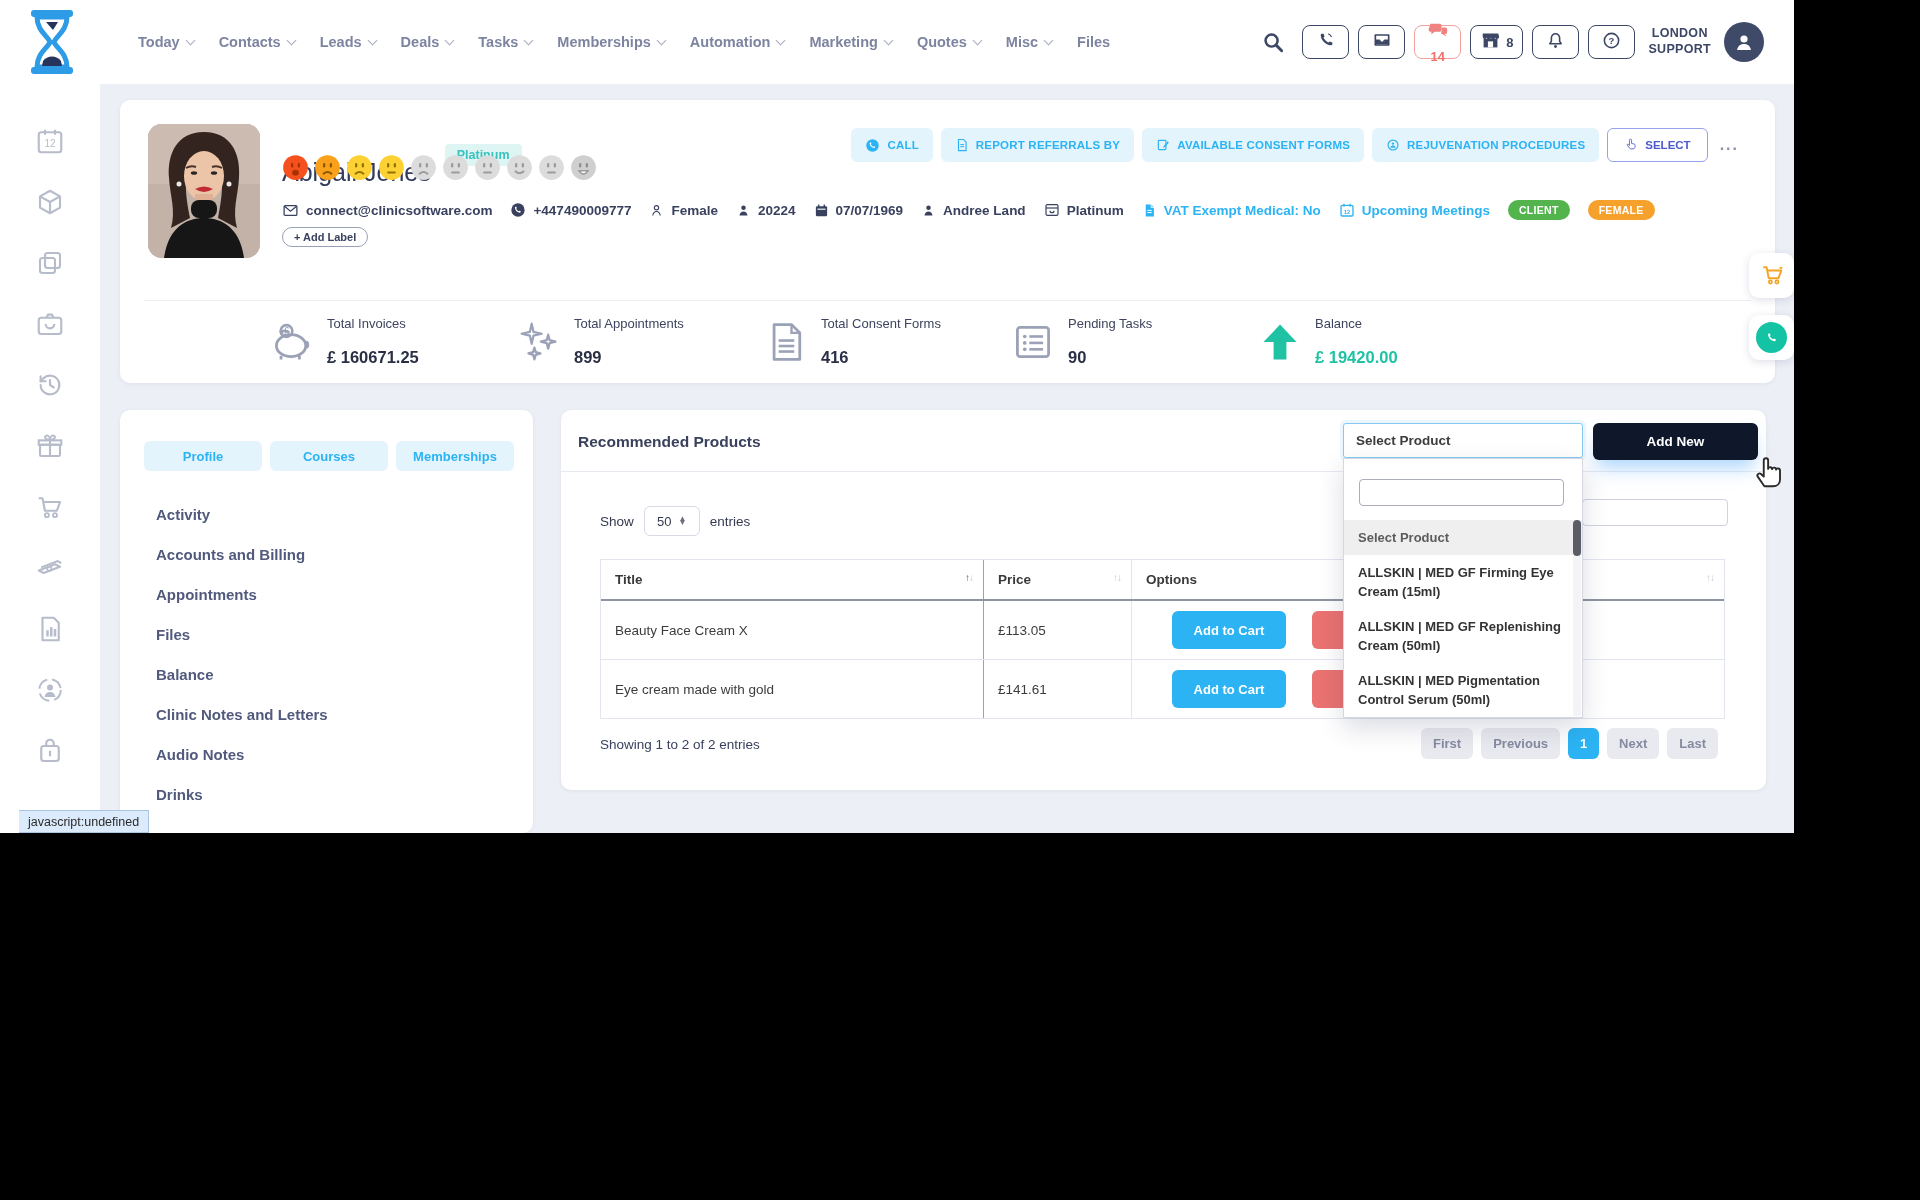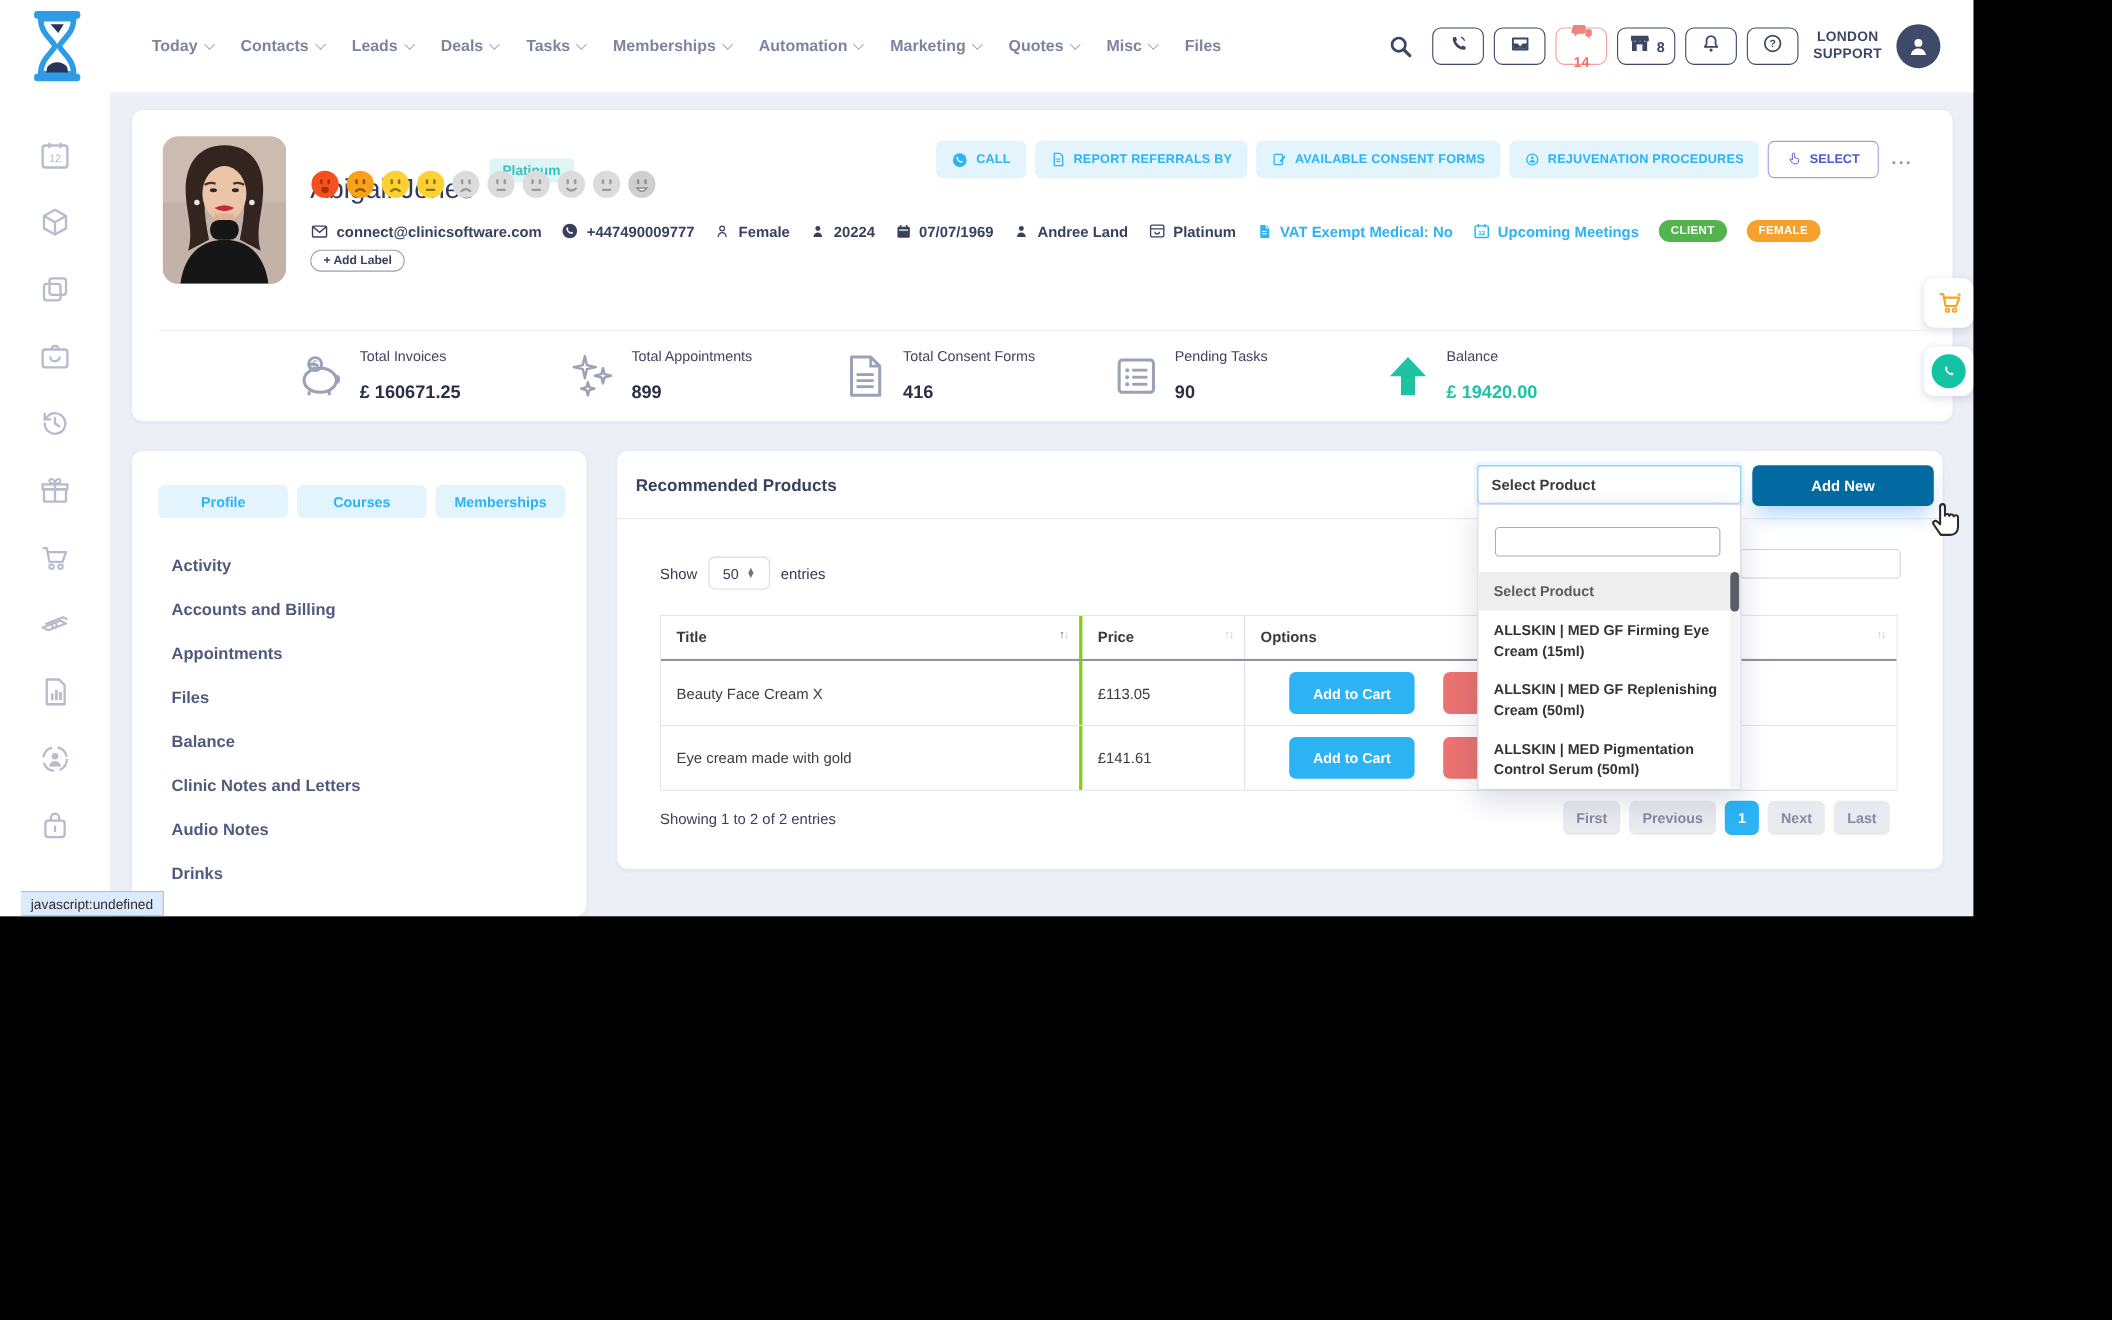--- a/index.html
+++ b/index.html
@@ -66,37 +66,37 @@
   .panel-title { position:absolute; left:17px; top:23px; font-size:15.5px; font-weight:bold; color:#3a415c; }
   .panel-divider { position:absolute; left:0; right:0; top:61px; height:1px; background:#e8eaf2; }
   .show-row { position:absolute; left:39px; top:96px; display:flex; align-items:center; gap:10px; font-size:13.5px; color:#34394f; }
   .len-select { width:56px; height:30px; border:1px solid #d8dbe6; border-radius:6px; display:flex; align-items:center; justify-content:center; gap:7px; font-size:13px; color:#34394f; cursor:pointer; background:#fff; }
   .updown { display:flex; flex-direction:column; line-height:.55; font-size:8px; color:#6d7284; }
   .tbl-search { position:absolute; left:1021px; top:89px; width:146px; height:27px; border:1px solid #cfd3df; border-radius:4px; background:#fff; font-size:13px; padding:0 8px; color:#333; }
   .table { position:absolute; left:39px; top:149px; width:1125px; border:1px solid #e3e5ee; border-bottom:none; }
   .trow { display:flex; border-bottom:1px solid #e3e5ee; background:#fff; }
   .trow.head { border-bottom:2px solid #8f94a3; }
   .tcell { padding:0 14px; display:flex; align-items:center; font-size:13.5px; color:#3c3c3c; position:relative; }
-  .c-title { width:383px; border-right:3px solid #84cc16; }
+  .c-title { width:383px; border-right:1px solid #84cc16; }
   .c-price { width:148px; border-right:1px solid #e3e5ee; }
   .c-options { width:592px; }
   .trow.head .tcell { height:39px; font-weight:600; color:#3a3a3a; cursor:pointer; }
   .trow.body .tcell { height:58px; }
   .sort { position:absolute; right:10px; top:12px; font-size:10px; letter-spacing:-1px; }
   .sort .on { color:#555; } .sort .off { color:#c6c8d2; }
   .cart-btn { margin-left:26px; width:114px; height:38px; background:#2cb3f4; color:#fff; font-weight:bold; font-size:13px; border:none; border-radius:6px; cursor:pointer; }
   .del-btn { margin-left:26px; width:100px; height:38px; background:#ea7270; color:#fff; font-weight:bold; font-size:13px; border:none; border-radius:6px; cursor:pointer; }
   .summary { position:absolute; left:39px; top:327px; font-size:13.5px; color:#39415f; }
   .pager { position:absolute; right:48px; top:318px; display:flex; gap:8px; align-items:center; }
   .page-btn { height:31px; padding:0 12px; background:#e9eaef; border-radius:6px; color:#858aa0; font-size:13px; font-weight:600; display:flex; align-items:center; cursor:pointer; }
   .page-btn.active { background:#2cb3f4; color:#fff; width:31px; padding:0; justify-content:center; }
 
   
   .sel-box { position:absolute; left:1343px; top:423px; width:240px; height:35px; background:#fff; border:1.5px solid #86c9ef; border-radius:3px; z-index:30; display:flex; align-items:center; padding:0 12px; font-size:13.5px; font-weight:600; color:#3c3c3c; box-shadow:0 0 0 3px rgba(90,180,245,.12); cursor:pointer; }
-  .add-new { position:absolute; left:1593px; top:423px; width:165px; height:37px; background:#0369a1; border:none; border-radius:6px; color:#fff; font-weight:bold; font-size:13.5px; z-index:29; cursor:pointer; box-shadow:0 12px 18px -4px rgba(110,180,250,.55); }
+  .add-new { position:absolute; left:1593px; top:423px; width:165px; height:37px; background:#0f172a; border:none; border-radius:6px; color:#fff; font-weight:bold; font-size:13.5px; z-index:29; cursor:pointer; box-shadow:0 12px 18px -4px rgba(110,180,250,.55); }
   .dd-panel { position:absolute; left:1343px; top:458px; width:240px; height:260px; background:#fff; border:1px solid #d5d8e2; box-shadow:0 10px 24px rgba(30,40,80,.16); z-index:30; overflow:hidden; }
   .dd-search { position:absolute; left:15px; top:20px; width:205px; height:27px; border:1px solid #a9adbc; border-radius:4px; background:#fff; }
   .dd-list { position:absolute; left:0; top:61px; right:0; bottom:0; }
   .dd-opt { padding:8px 14px 7px 14px; font-size:13px; font-weight:600; color:#333; line-height:1.5; cursor:pointer; }
   .dd-opt.placeholder { background:#efefef; color:#5c5c5c; font-weight:600; }
   .dd-scroll-track { position:absolute; right:1px; top:61px; width:8px; bottom:1px; background:#f4f4f6; }
   .dd-scroll-thumb { position:absolute; right:1px; top:61px; width:8px; height:36px; background:#5a5d66; border-radius:4px; cursor:pointer; }
 
   
   .float-btn { position:absolute; width:45px; height:45px; background:#fff; border-radius:10px; box-shadow:0 2px 8px rgba(40,50,100,.15); display:flex; align-items:center; justify-content:center; z-index:8; cursor:pointer; }

